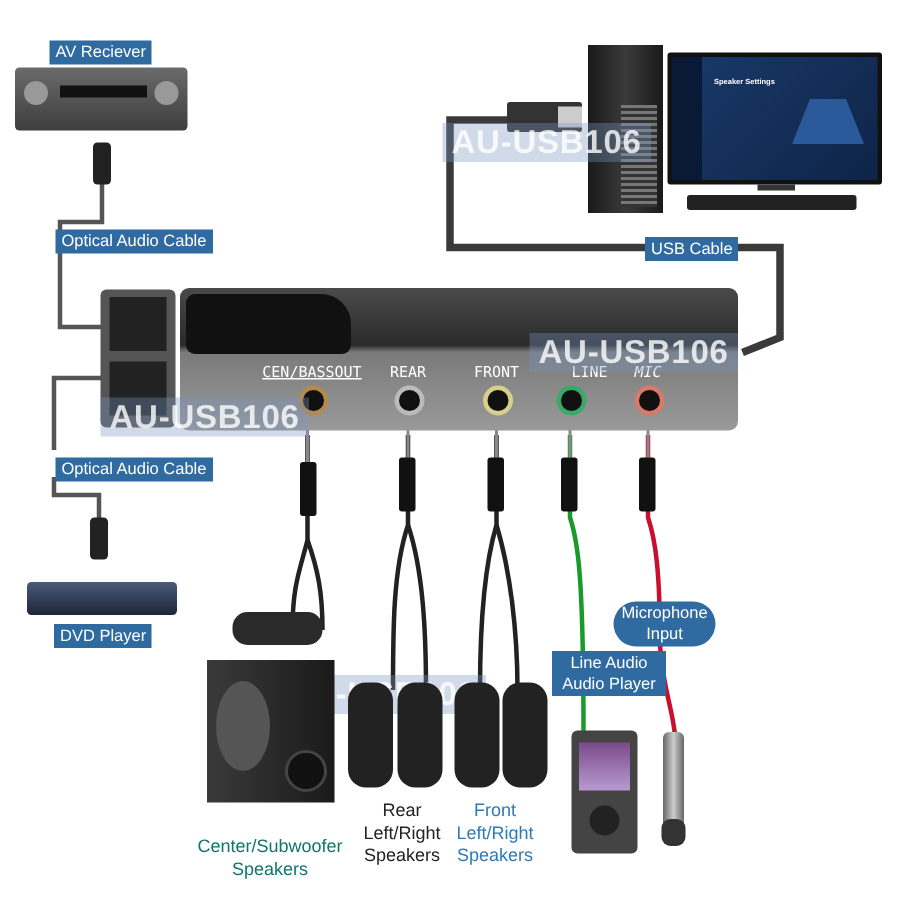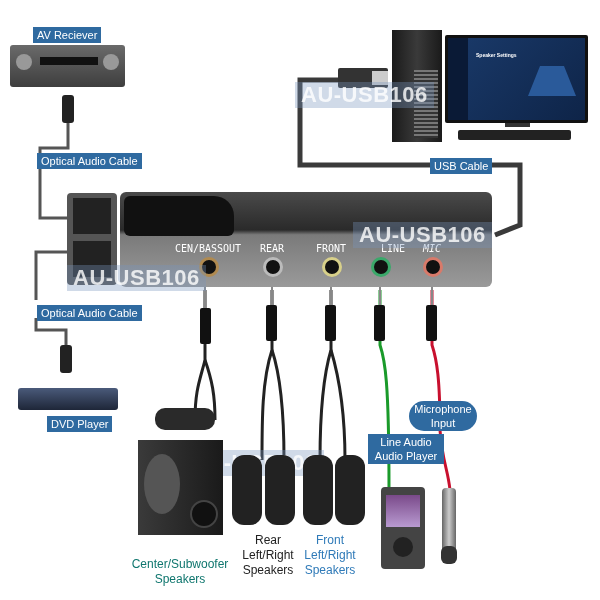--- a/index.html
+++ b/index.html
@@ -62,21 +62,21 @@
 <div class="label" style="left:37px;top:153px;">Optical Audio Cable</div>
 
 <div class="abs" style="left:67px;top:193px;width:50px;height:92px;background:#555;border-radius:4px;">
   <div class="abs" style="left:6px;top:5px;width:38px;height:36px;background:#222;"></div>
   <div class="abs" style="left:6px;top:48px;width:38px;height:36px;background:#222;"></div>
 </div>
 
 <div class="label" style="left:37px;top:305px;">Optical Audio Cable</div>
 
 <div class="abs" style="left:18px;top:388px;width:100px;height:22px;background:linear-gradient(#4a5a7a,#1e2638);border-radius:3px;"></div>
-<div class="label" style="left:47px;top:416px;">DVD Player</div>
+<div class="label" style="left:36px;top:416px;">DVD Player</div>
 
 <div class="abs" style="left:392px;top:30px;width:50px;height:112px;background:linear-gradient(90deg,#1a1a1a,#3a3a3a,#1a1a1a);">
   <div class="abs" style="left:22px;top:40px;width:24px;height:68px;background:repeating-linear-gradient(#777 0 2px,#333 2px 4px);"></div>
 </div>
 
 <div class="abs" style="left:338px;top:68px;width:50px;height:20px;background:#333;border-radius:2px;">
   <div class="abs" style="left:34px;top:3px;width:16px;height:14px;background:#ccc;"></div>
 </div>
 
 <div class="abs" style="left:445px;top:35px;width:143px;height:88px;background:#111;border-radius:2px;">
@@ -89,21 +89,21 @@
 <div class="abs" style="left:505px;top:123px;width:25px;height:4px;background:#333;"></div>
 <div class="abs" style="left:458px;top:130px;width:113px;height:10px;background:#222;border-radius:2px;"></div>
 
 <div class="label" style="left:430px;top:158px;text-align:right;">USB Cable</div>
 
 <div class="abs" style="left:120px;top:192px;width:372px;height:95px;background:linear-gradient(#4a4a4a,#2a2a2a 40%,#7a7a7a 45%,#9a9a9a);border-radius:6px;">
   <div class="abs" style="left:4px;top:4px;width:110px;height:40px;background:#111;border-radius:6px 20px 6px 6px;"></div>
 </div>
 
 <div id="ports">
-    <div class="port-label" style="left: 168px; top: 243px; width: 80px;">CEN/BASSOUT</div>
+    <div class="port-label" style="left: 168px; top: 243px; width: 80px; text-decoration: underline;">CEN/BASSOUT</div>
     <div class="jack" style="left: 199px; top: 257px; border: 3px solid rgb(176, 138, 80);"></div>
     <div class="port-label" style="left: 232px; top: 243px; width: 80px;">REAR</div>
     <div class="jack" style="left: 263px; top: 257px; border: 3px solid rgb(187, 187, 187);"></div>
     <div class="port-label" style="left: 291px; top: 243px; width: 80px;">FRONT</div>
     <div class="jack" style="left: 322px; top: 257px; border: 3px solid rgb(216, 208, 138);"></div>
     <div class="port-label" style="left: 340px; top: 243px; width: 80px; padding-left: 13px;">LINE</div>
     <div class="jack" style="left: 371px; top: 257px; border: 3px solid rgb(58, 168, 106);"></div>
     <div class="port-label" style="left: 392px; top: 243px; width: 80px; font-style: italic;">MIC</div>
     <div class="jack" style="left: 423px; top: 257px; border: 3px solid rgb(216, 122, 106);"></div>
   </div>

